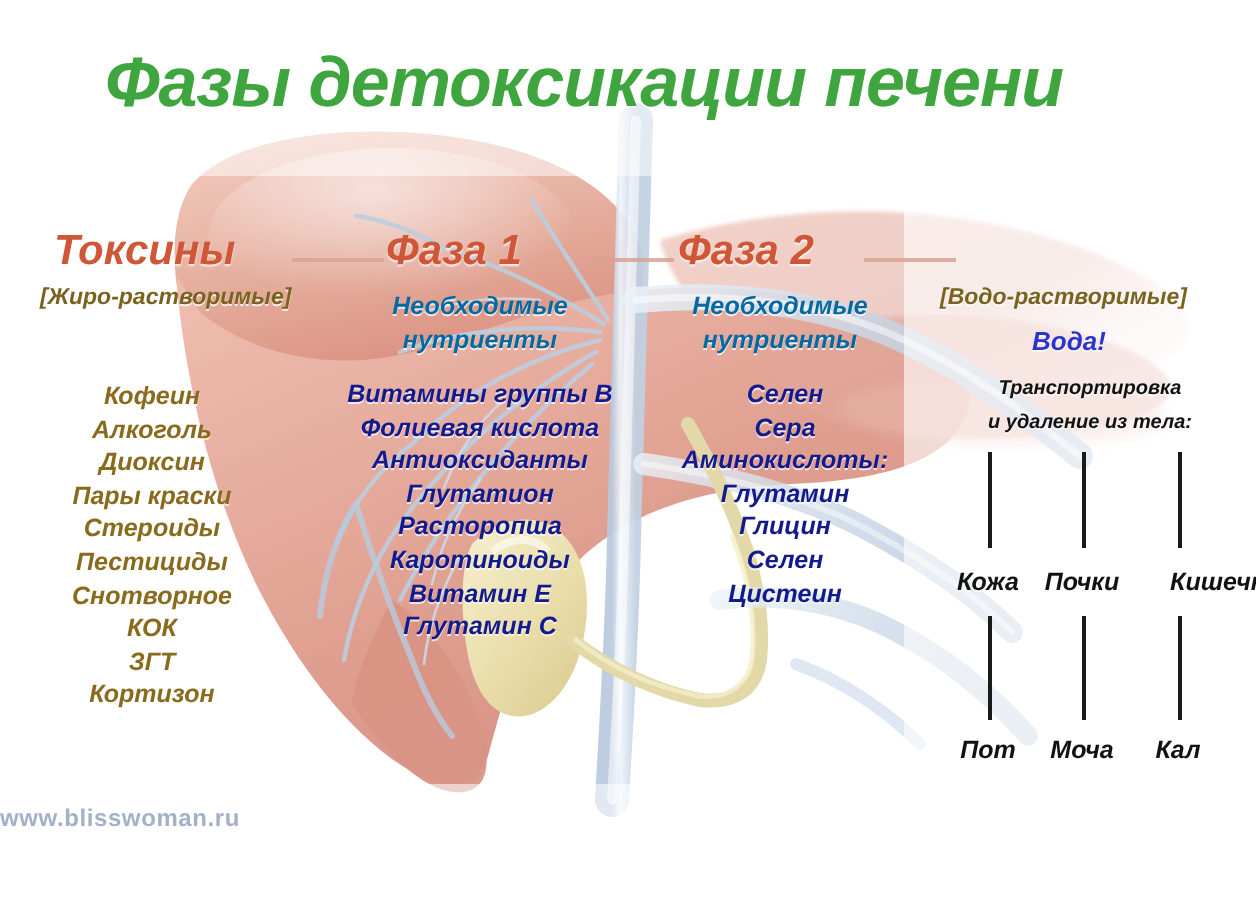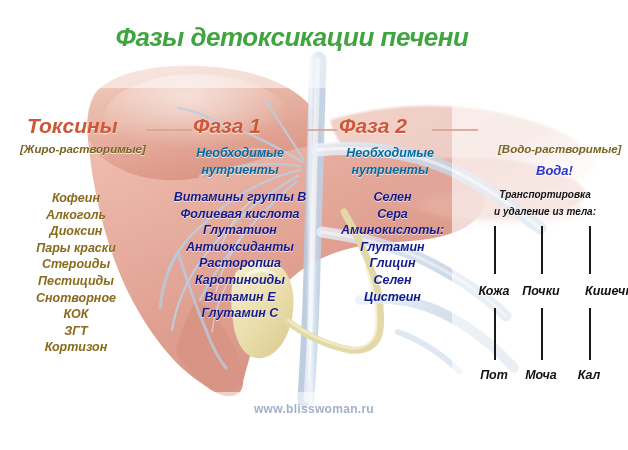--- a/index.html
+++ b/index.html
@@ -25,21 +25,21 @@
     width: 628px; height: 450px;
     pointer-events: none;
   }
 
   
   #title {
     position: absolute;
     left: 0; top: 22px;
     width: 584px;
     text-align: center;
-    font-size: 26px;
+    font-size: 35px;
     font-weight: bold;
     font-style: italic;
     letter-spacing: -0.5px;
     color: #3fa53f;
     text-shadow: 0 1px 0 rgba(255,255,255,0.85);
     white-space: nowrap;
   }
 
   
   .col-head {
@@ -80,21 +80,20 @@
     white-space: nowrap;
   }
   .water {
     position: absolute;
     font-size: 13px;
     font-weight: bold;
     font-style: italic;
     color: #2a35c9;
     text-shadow: 0 1px 0 rgba(255,255,255,0.8);
     white-space: nowrap;
-    margin-left: 20px;
   }
 
   
   .item-list {
     position: absolute;
     text-align: center;
     white-space: nowrap;
   }
   .item-list .item {
     font-size: 12.5px;
@@ -135,21 +134,21 @@
     color: #121212;
     text-shadow: 0 1px 0 rgba(255,255,255,0.75);
     white-space: nowrap;
   }
 
   
   #watermark {
     position: absolute;
     left: 0; top: 402px;
     width: 628px;
-    text-align: center;
+    text-align: left;
     font-size: 12px;
     font-weight: bold;
     color: #9aa8c4;
     letter-spacing: .3px;
     opacity: .9;
     white-space: nowrap;
   }
 </style>
 </head>
 <body>
@@ -307,22 +306,22 @@
 
   <div class="col-head" style="left:193px; top:114px;">Фаза 1</div>
   <div class="subhead" style="left:160px; top:145px; width:160px;">
     <div>Необходимые</div>
     <div>нутриенты</div>
   </div>
 
   <div class="item-list" id="phase1-list" style="left:155px; top:189px; width:170px;">
     <div class="item">Витамины группы В</div>
     <div class="item">Фолиевая кислота</div>
+    <div class="item">Антиоксиданты</div>
     <div class="item">Глутатион</div>
-    <div class="item">Антиоксиданты</div>
     <div class="item">Расторопша</div>
     <div class="item">Каротиноиды</div>
     <div class="item">Витамин Е</div>
     <div class="item">Глутамин С</div>
   </div>
 
   <div class="col-head" style="left:339px; top:114px;">Фаза 2</div>
   <div class="subhead" style="left:320px; top:145px; width:140px;">
     <div>Необходимые</div>
     <div>нутриенты</div>
@@ -331,21 +330,21 @@
   <div class="item-list" id="phase2-list" style="left:325px; top:189px; width:135px;">
     <div class="item">Селен</div>
     <div class="item">Сера</div>
     <div class="item">Аминокислоты:</div>
     <div class="item">Глутамин</div>
     <div class="item">Глицин</div>
     <div class="item">Селен</div>
     <div class="item">Цистеин</div>
   </div>
 
-  <div class="subtitle" style="left:470px; top:143px;margin-left:28px;">[Водо-растворимые]</div>
+  <div class="subtitle" style="left:470px; top:143px;">[Водо-растворимые]</div>
   <div class="water" style="left:516px; top:163px;">Вода!</div>
 
   <div id="phase3-intro">
     <div>Транспортировка</div>
     <div>и удаление из тела:</div>
   </div>
 
   <div class="vline" style="left:494px; top:226px; height:48px;"></div>
   <div class="vline" style="left:541px; top:226px; height:48px;"></div>
   <div class="vline" style="left:589px; top:226px; height:48px;"></div>

